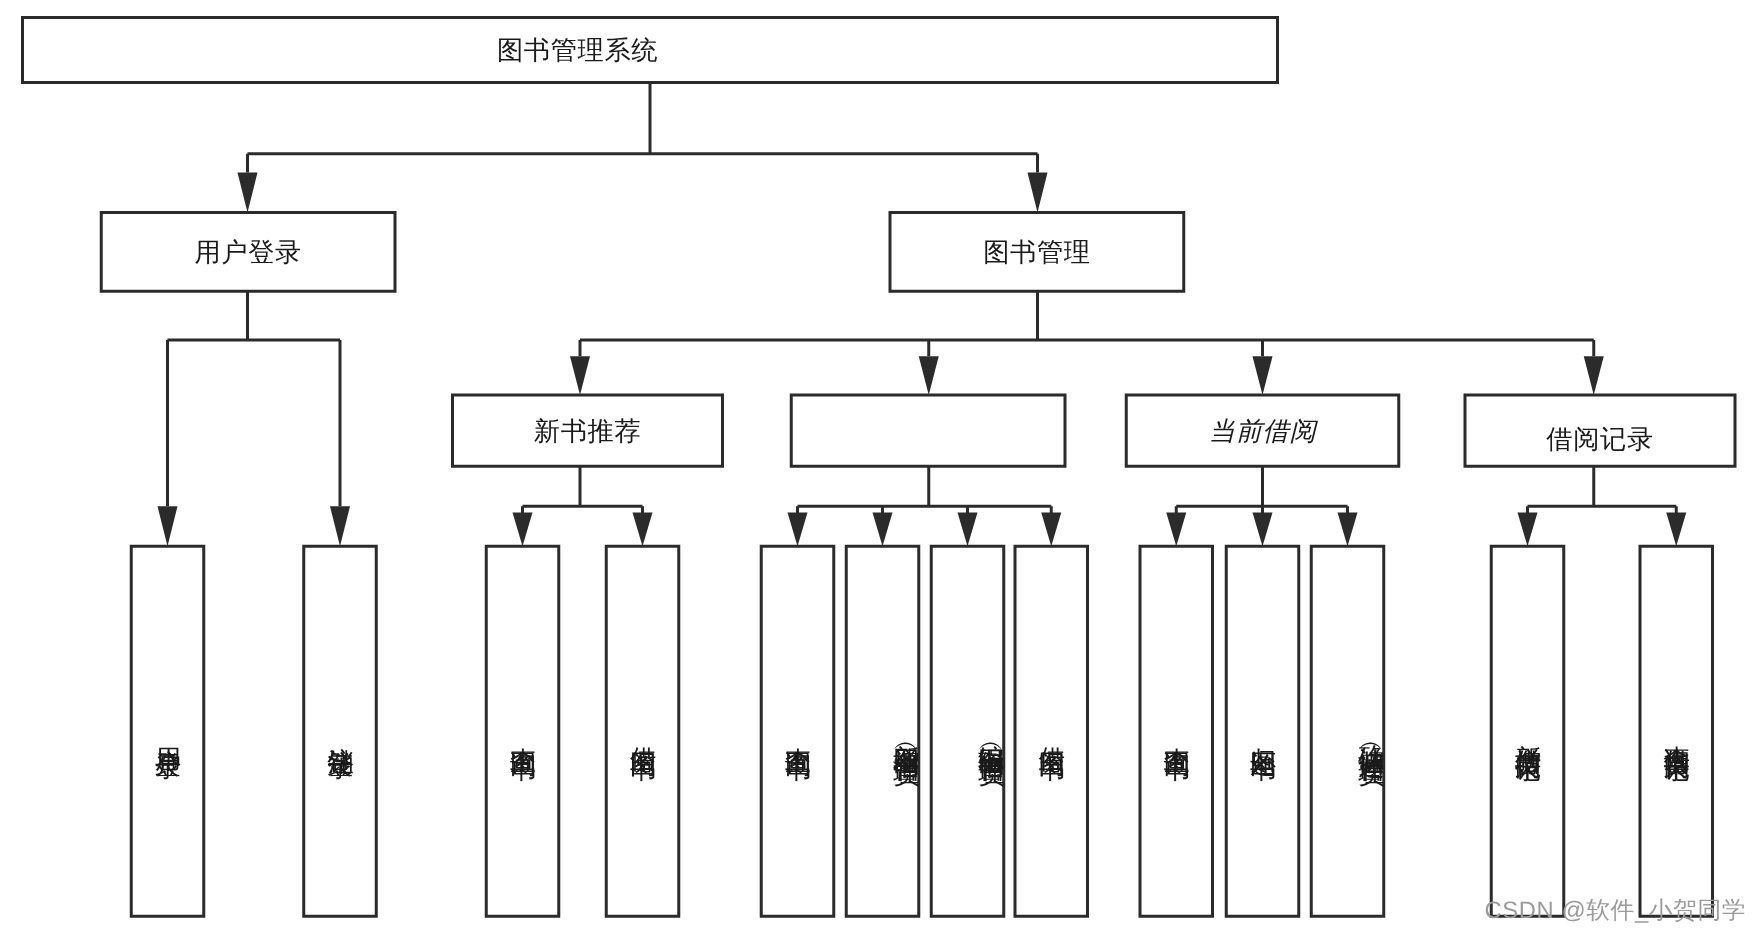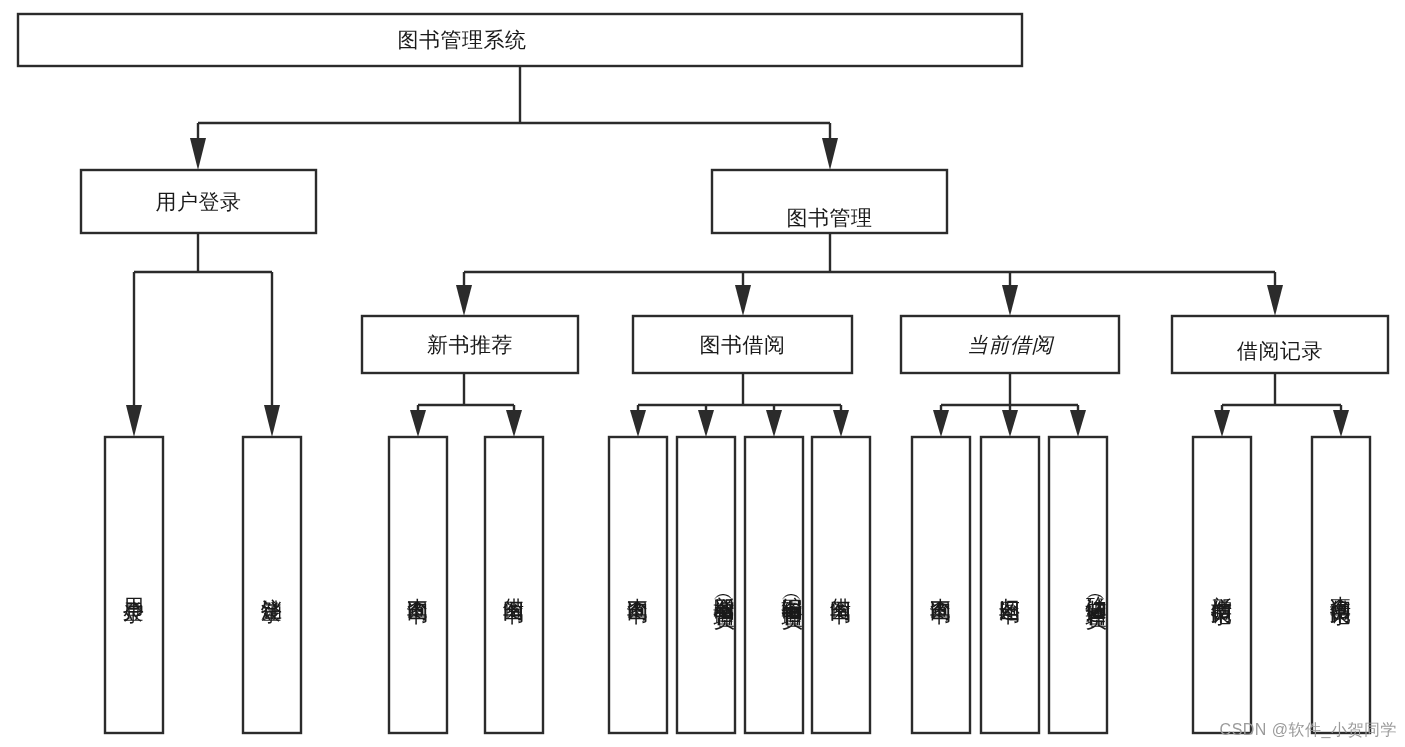--- a/index.html
+++ b/index.html
@@ -64,21 +64,21 @@
     line-height: 1;
   }
   .label-vertical.align-top {
     align-items: flex-start;
     padding-top: 6px;
   }
   .watermark {
     position: absolute;
     right: 8px;
     bottom: 6px;
-    font-size: 16px;
+    font-size: 19px;
     color: #9b9b9b;
     font-family: "Liberation Sans", "DejaVu Sans", sans-serif;
     white-space: nowrap;
     letter-spacing: 0.5px;
   }
 </style>
 </head>
 <body>
 
 <div id="diagram-root">
@@ -183,24 +183,23 @@
     <rect class="node-box" x="981" y="437" width="58" height="296"></rect>
     <rect class="node-box" x="1049" y="437" width="58" height="296"></rect>
 
     <rect class="node-box" x="1193" y="437" width="58" height="296"></rect>
     <rect class="node-box" x="1312" y="437" width="58" height="296"></rect>
   </svg>
 
   <div class="node-label label-horizontal" style="left:18px; top:14px; width:888px; height:52px;">图书管理系统</div>
 
   <div class="node-label label-horizontal" style="left:81px; top:170px; width:235px; height:63px;">用户登录</div>
-  <div class="node-label label-horizontal" style="left:712px; top:170px; width:235px; height:63px;margin-top:16px;">图书管理</div>
+  <div class="node-label label-horizontal" style="left:712px; top:170px; width:235px; height:63px;">图书管理</div>
 
   <div class="node-label label-horizontal" style="left:362px; top:316px; width:216px; height:57px;border-radius:11px;">新书推荐</div>
-  <div class="node-label label-horizontal" style="left:633px; top:316px; width:219px; height:57px;">图书借阅</div>
   <div class="node-label label-horizontal" style="left:901px; top:316px; width:218px; height:57px;font-style:italic;">当前借阅</div>
   <div class="node-label label-horizontal" style="left:1172px; top:316px; width:216px; height:69px;">借阅记录</div>
 
   <div class="node-label label-vertical" style="left:105px; top:437px; width:58px; height:296px;">用户登录</div>
   <div class="node-label label-vertical" style="left:243px; top:437px; width:58px; height:296px;">注销登录</div>
 
   <div class="node-label label-vertical" style="left:389px; top:437px; width:58px; height:296px;">查询图书</div>
   <div class="node-label label-vertical" style="left:485px; top:437px; width:58px; height:296px;">借阅图书</div>
 
   <div class="node-label label-vertical" style="left:609px; top:437px; width:58px; height:296px;">查询图书</div>

